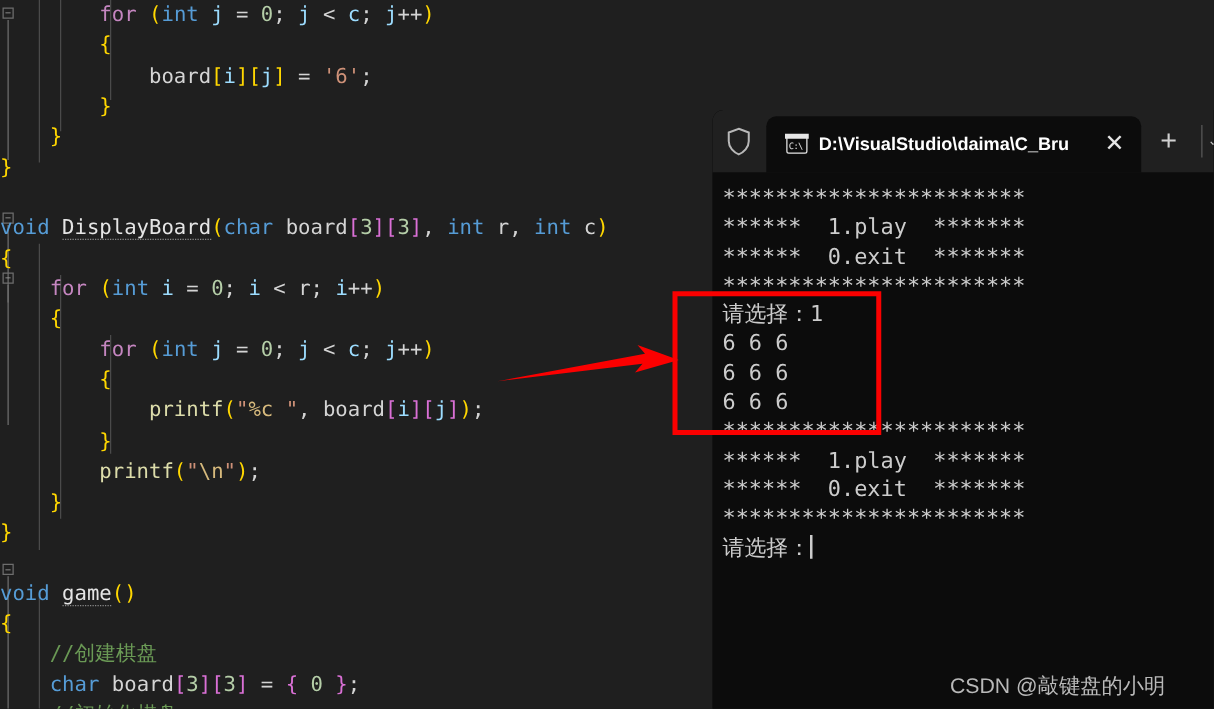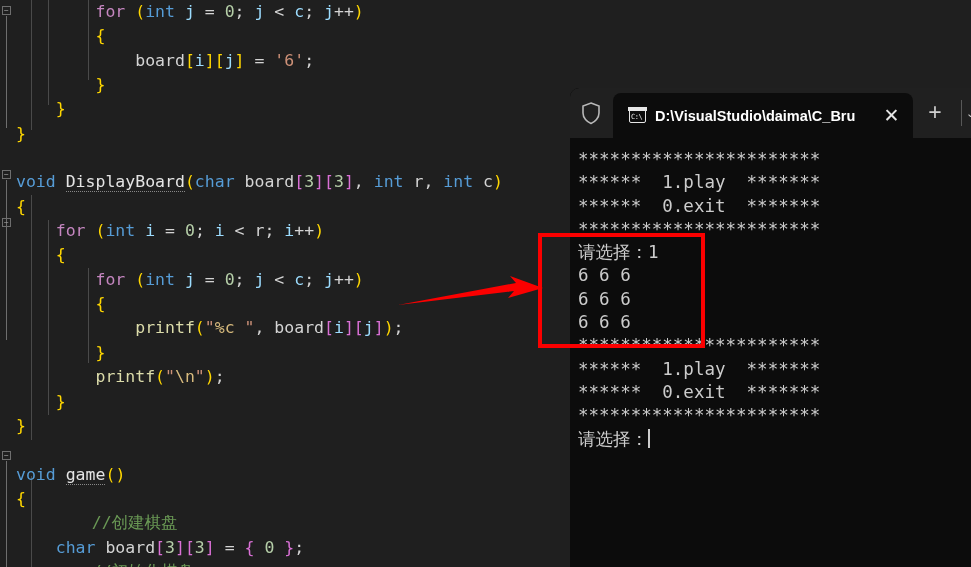--- a/index.html
+++ b/index.html
@@ -35,34 +35,34 @@
   }
   .code-lines {
     position: absolute; left: 0; top: 0;
     width: 560px;
     font-family: "DejaVu Sans Mono", monospace;
     font-size: 16.5px;
     line-height: 24.35px;
     white-space: pre;
     color: #d4d4d4;
   }
-  .cl { height: 24.35px; padding-left: 16px; }
+  .cl { height: 24.35px; padding-left: 0px; }
   .ind { position: absolute; width: 1px; background: #4a4a4a; }
 
   
   .kw   { color: #569cd6; }   
   .ctl  { color: #c586c0; }   
   .fn   { color: #e5e5e5; border-bottom: 1px dotted #888; }
   .fn2  { color: #dcdcaa; }
   .var  { color: #9cdcfe; }
   .id   { color: #d4d4d4; }
   .num  { color: #b5cea8; }
   .str  { color: #ce9178; }
   .esc  { color: #d7ba7d; }
-  .cmt  { color: #6a9955; margin-left: 36px; }
+  .cmt  { color: #6a9955; }
   .pun  { color: #d4d4d4; }
   .br1  { color: #ffd700; }
   .br2  { color: #da70d6; }
   .op   { color: #d4d4d4; }
 
   
   #terminal {
     position: absolute; left: 570px; top: 88px;
     width: 401px; height: 479px;
     background: #0c0c0c;
@@ -242,14 +242,15 @@
       <div class="term-lines" id="term-lines"><div class="tl">***********************</div><div class="tl">******  1.play  *******</div><div class="tl">******  0.exit  *******</div><div class="tl">***********************</div><div class="tl">请选择：1</div><div class="tl">6 6 6</div><div class="tl">6 6 6</div><div class="tl">6 6 6</div><div class="tl">***********************</div><div class="tl">******  1.play  *******</div><div class="tl">******  0.exit  *******</div><div class="tl">***********************</div><div class="tl"><span>请选择：</span><span class="cursor"></span></div></div>
     </div>
   </div>
 
   <div class="red-rect"></div>
 
   <svg class="arrow-svg" viewBox="0 0 145 40">
     <path d="M0 33 L118 11 L112 4 L145 16 L110 26 L116 19 Z" fill="#fb0000"></path>
   </svg>
 
+  <div class="watermark">CSDN @敲键盘的小明</div>
 
 </div>
 
 </body></html>

